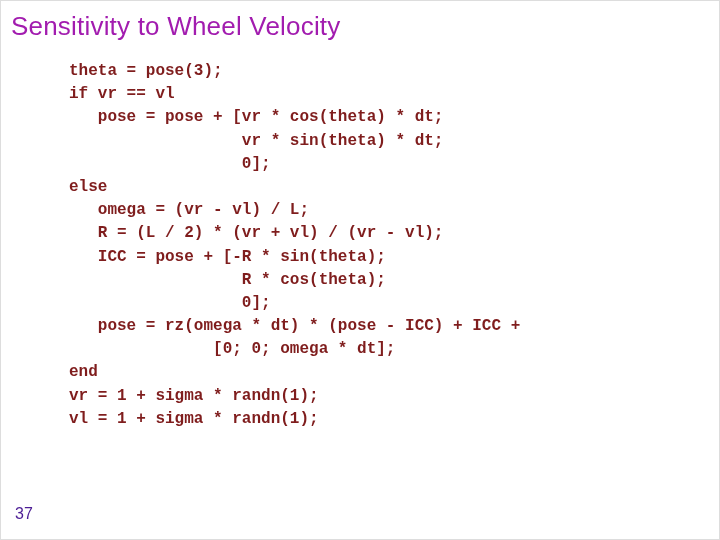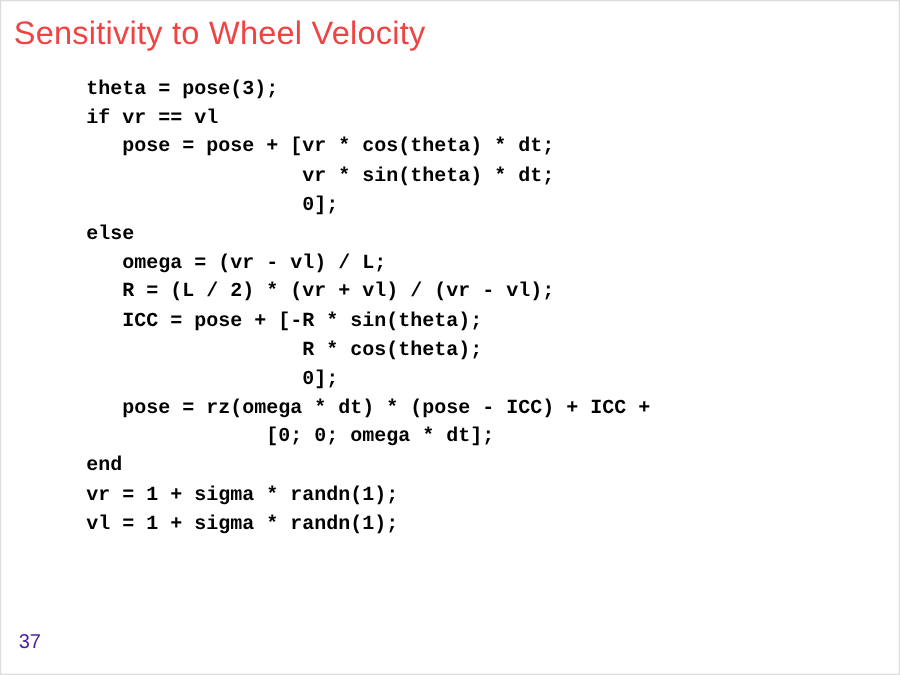--- a/index.html
+++ b/index.html
@@ -11,31 +11,31 @@
     .slide {
       position: relative;
       width: 720px;
       height: 540px;
       border: 1px solid #ddd;
       padding: 10px 14px 14px 14px;
     }
     .title {
       font-size: 26px;
       font-weight: 400;
-      color: #ef4444;
+      color: #a21caf;
       letter-spacing: 0.2px;
       margin-bottom: 18px;
       margin-left: -4px;
     }
     .codeblock {
       font-family: "Courier New", Courier, monospace;
       font-weight: bold;
       font-size: 16px;
       line-height: 1.45;
-      color: #000000;
+      color: #7f1d1d;
       white-space: pre;
       margin-left: 54px;
       margin-top: 10px;
     }
     .page-number {
       position: absolute;
       left: 14px;
       bottom: 16px;
       font-size: 16px;
       color: #4c1d95;

